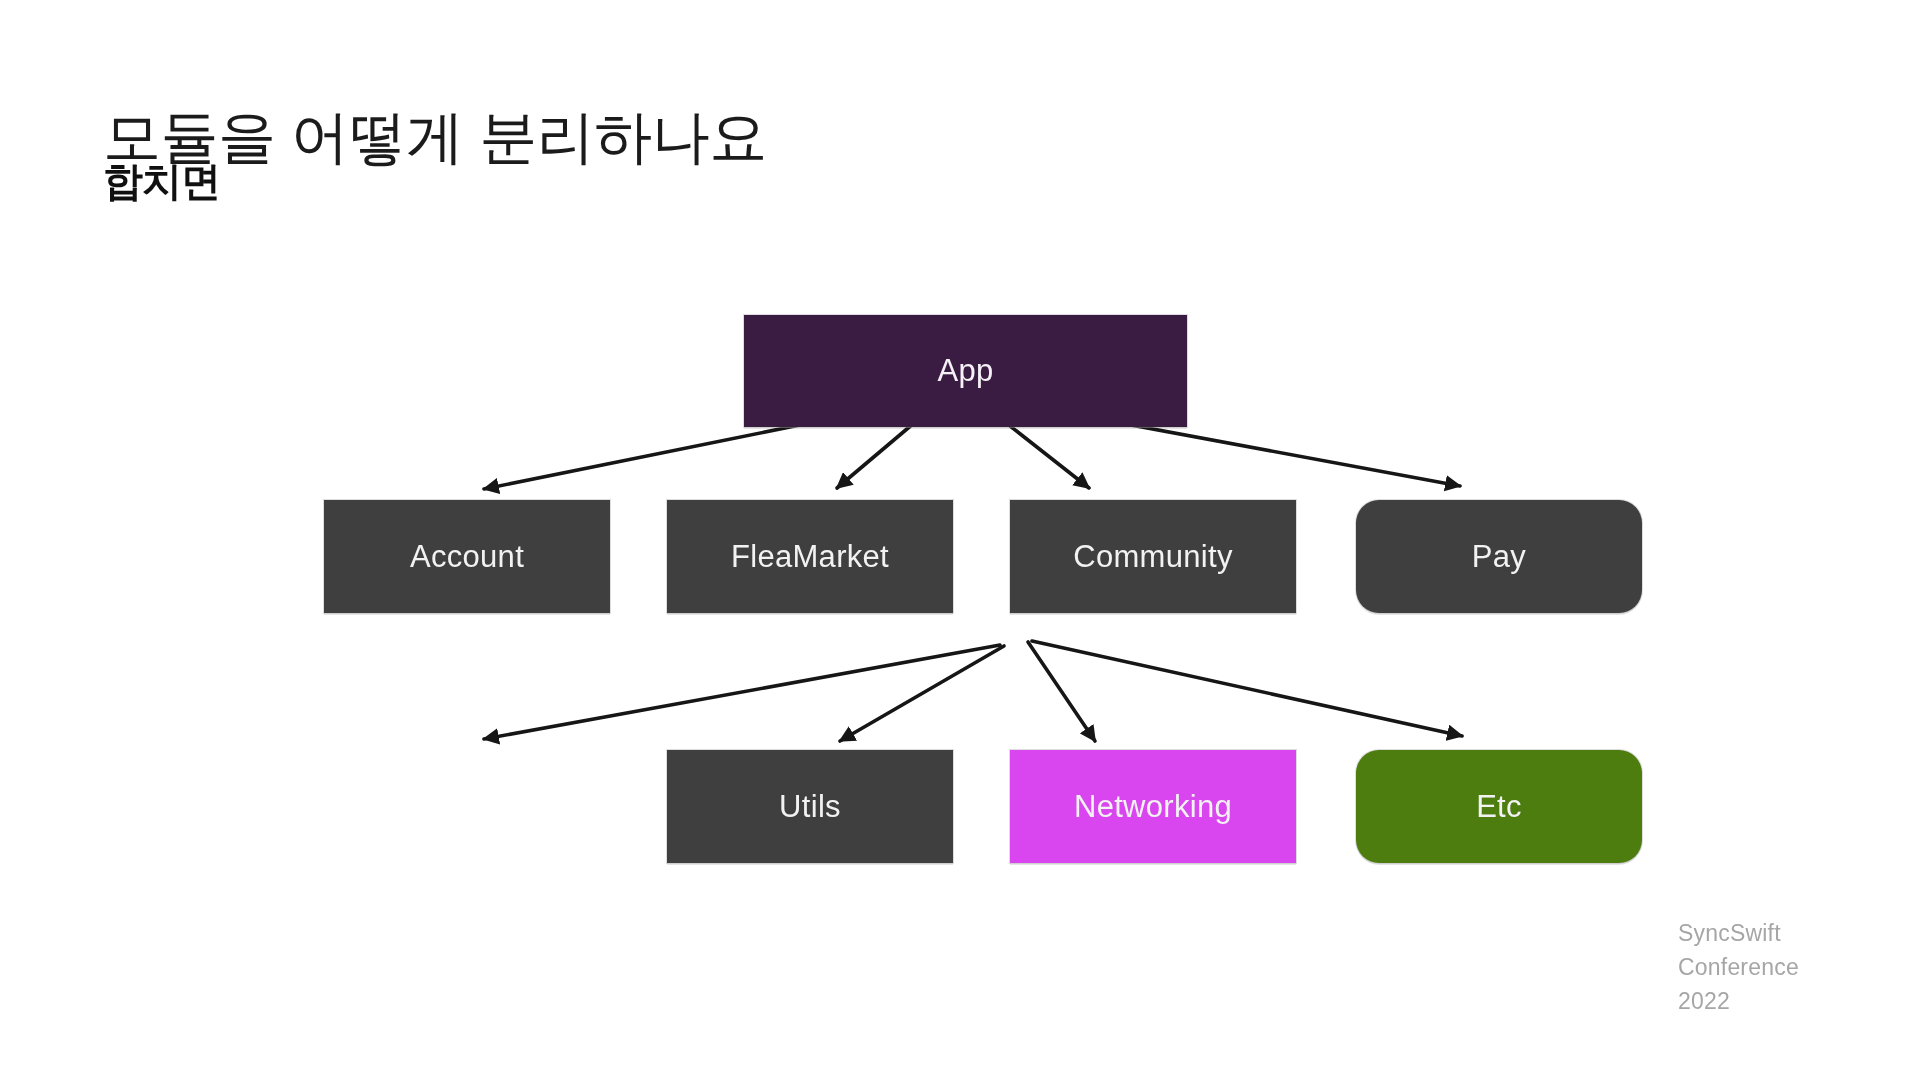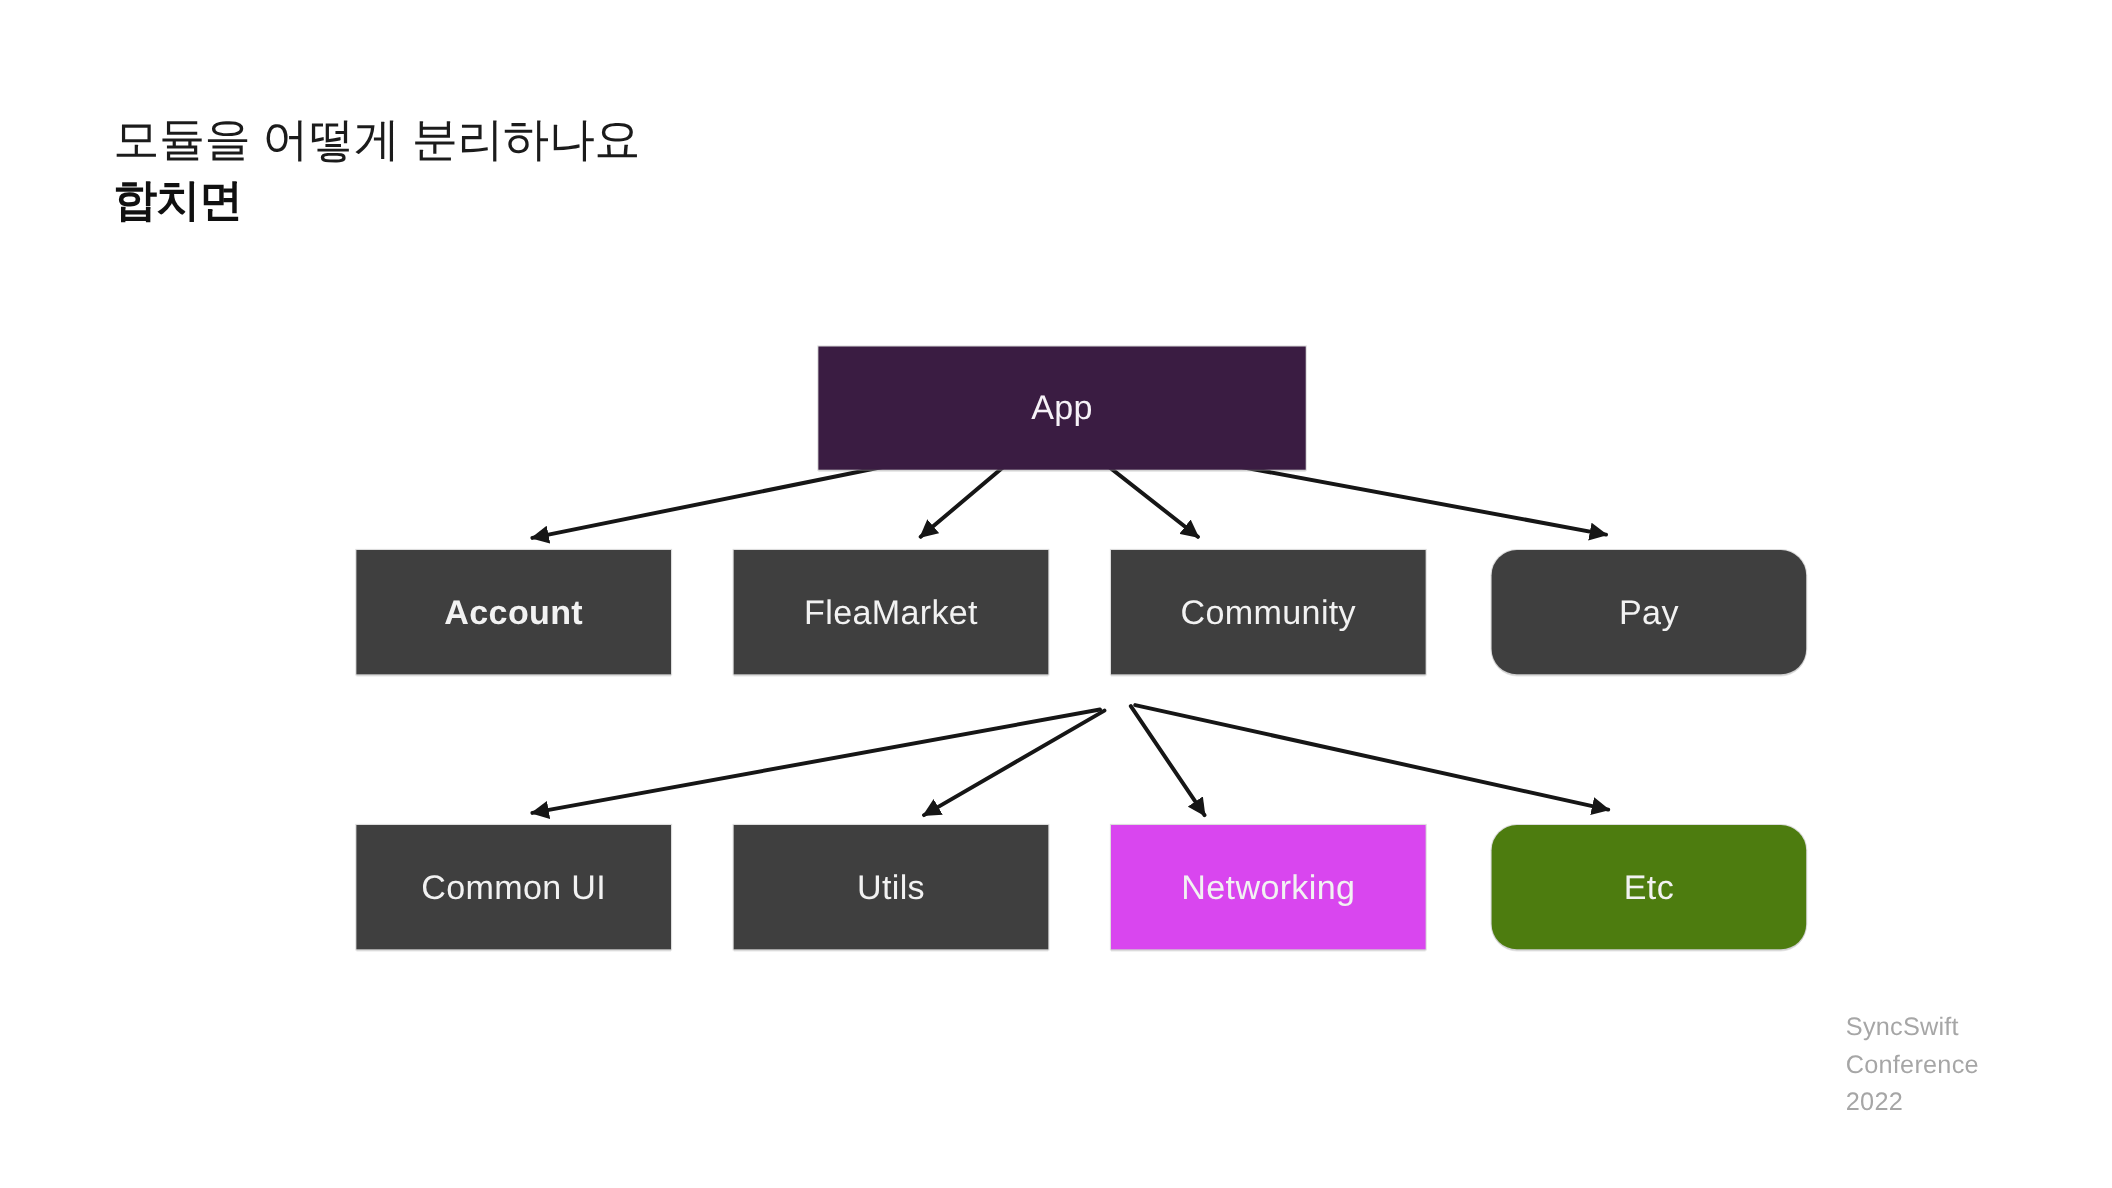--- a/index.html
+++ b/index.html
@@ -12,21 +12,21 @@
     position: relative;
     width: 1920px;
     height: 1080px;
     background: #ffffff;
     overflow: hidden;
   }
   .kicker {
     position: absolute;
     left: 103px;
     top: 99px;
-    font-size: 42px;
+    font-size: 58px;
     font-weight: 400;
     color: #1b1b1b;
     letter-spacing: -0.5px;
     white-space: nowrap;
   }
   .title {
     position: absolute;
     left: 103px;
     top: 154px;
     font-size: 40px;
@@ -101,35 +101,32 @@
       <line x1="1028" y1="642" x2="1095" y2="741" marker-end="url(#ah)"></line>
       <line x1="1032" y1="641" x2="1462" y2="736" marker-end="url(#ah)"></line>
     </g>
   </svg>
 
   <div class="node node-root" style="background: rgb(58, 28, 66);">
     <span style="color: rgb(246, 241, 247);">App</span>
   </div>
 
   <div class="node module r2 c1" style="background: rgb(63, 63, 63);">
-    <span style="color: rgb(242, 242, 242); font-weight: bold;">Account</span>
+    <span style="color: rgb(242, 242, 242);">Account</span>
   </div>
   <div class="node module r2 c3" style="background: rgb(63, 63, 63);">
     <span style="color: rgb(242, 242, 242);">Community</span>
   </div>
   <div class="node module r2 c2" style="background: rgb(63, 63, 63);">
     <span style="color: rgb(242, 242, 242);">FleaMarket</span>
   </div>
   <div class="node module r2 c4" style="background: rgb(63, 63, 63);">
     <span style="color: rgb(242, 242, 242);">Pay</span>
   </div>
 
-  <div class="node module r3 c1" style="background: rgb(63, 63, 63);">
-    <span style="color: rgb(242, 242, 242);">Common UI</span>
-  </div>
   <div class="node module r3 c2" style="background: rgb(63, 63, 63);">
     <span style="color: rgb(242, 242, 242);">Utils</span>
   </div>
   <div class="node module r3 c3" style="background: #d946ef;">
     <span style="color: rgb(242, 242, 242);">Networking</span>
   </div>
   <div class="node module r3 c4" style="background: #4d7c0f;">
     <span style="color: rgb(242, 242, 242);">Etc</span>
   </div>
 

